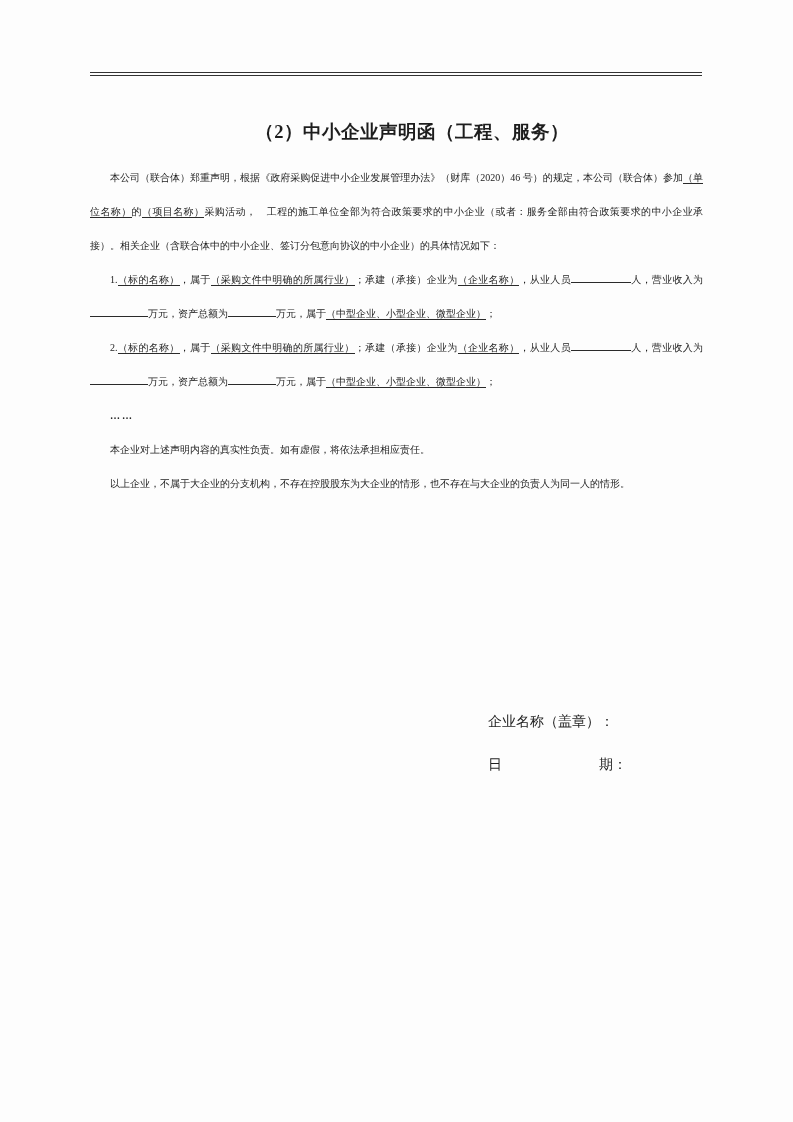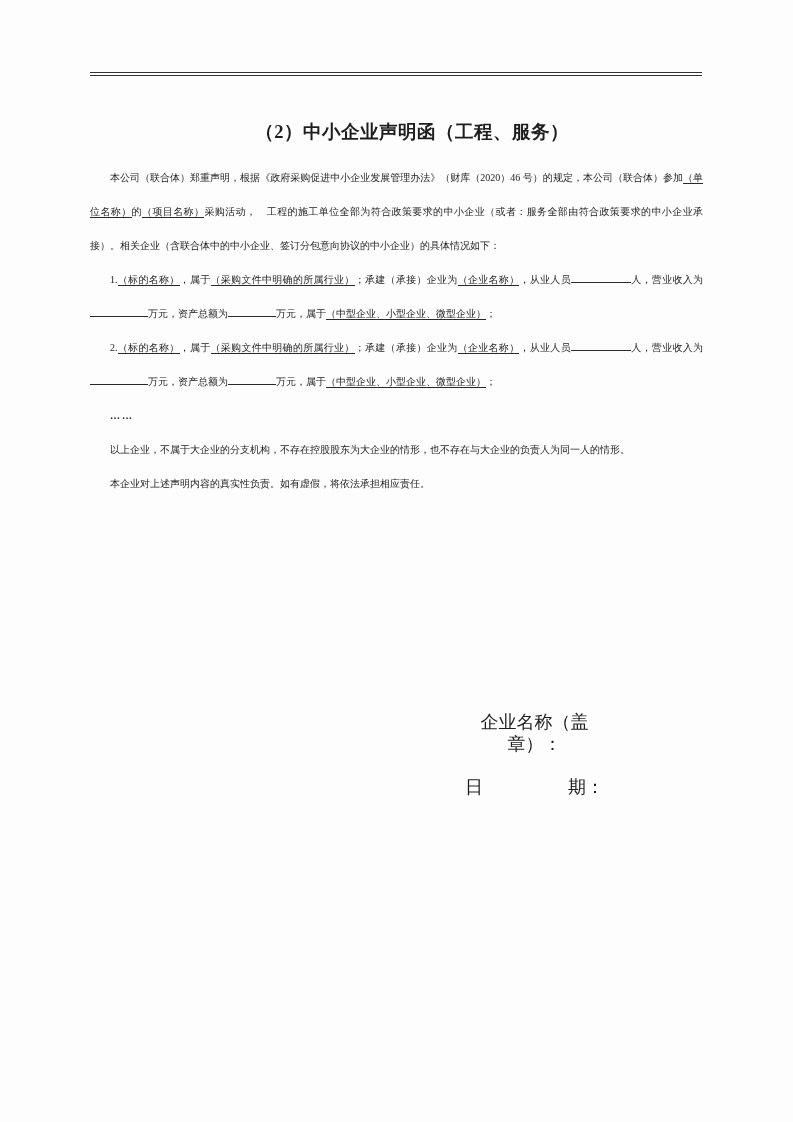--- a/index.html
+++ b/index.html
@@ -59,26 +59,25 @@
     border-bottom: 1.2px solid #2a2a2a;
   }
   .blank {
     display: inline-block;
     height: 15px;
     border-bottom: 1.2px solid #2a2a2a;
     vertical-align: baseline;
   }
   .signature {
     position: absolute;
-    left: 465px;
+    left: 488px;
     top: 711px;
     width: 139px;
-    font-size: 18px;
+    font-size: 14px;
     line-height: 22px;
-    text-align: center;
   }
   .sig-date {
     display: flex;
     justify-content: space-between;
     margin-top: 21px;
   }
   .footnote {
     position: absolute;
     left: 88px;
     top: 837px;
@@ -104,22 +103,22 @@
 
   <div class="top-rule"></div>
 
   <h1 class="title">（2）中小企业声明函（工程、服务）</h1>
 
   <div class="content">
       <p class="para"><span>本公司（联合体）郑重声明，根据《政府采购促进中小企业发展管理办法》（财库（2020）46 号）的规定，本公司（联合体）参加</span><span class="u">（单位名称）</span><span>的</span><span class="u">（项目名称）</span><span>采购活动，　工程的施工单位全部为符合政策要求的中小企业（或者：服务全部由符合政策要求的中小企业承接）。相关企业（含联合体中的中小企业、签订分包意向协议的中小企业）的具体情况如下：</span></p>
       <p class="para"><span>1.</span><span class="u">（标的名称）</span><span>，属于</span><span class="u">（采购文件中明确的所属行业）</span><span>；承建（承接）企业为</span><span class="u">（企业名称）</span><span>，从业人员</span><span class="blank" style="width: 60px;"></span><span>人，营业收入为</span><span class="blank" style="width: 58px;"></span><span>万元，资产总额为</span><span class="blank" style="width: 48px;"></span><span>万元，属于</span><span class="u">（中型企业、小型企业、微型企业）</span><span>；</span></p>
       <p class="para"><span>2.</span><span class="u">（标的名称）</span><span>，属于</span><span class="u">（采购文件中明确的所属行业）</span><span>；承建（承接）企业为</span><span class="u">（企业名称）</span><span>，从业人员</span><span class="blank" style="width: 60px;"></span><span>人，营业收入为</span><span class="blank" style="width: 58px;"></span><span>万元，资产总额为</span><span class="blank" style="width: 48px;"></span><span>万元，属于</span><span class="u">（中型企业、小型企业、微型企业）</span><span>；</span></p>
       <p class="para bold"><span>……</span></p>
+      <p class="para"><span>本企业对上述声明内容的真实性负责。如有虚假，将依法承担相应责任。</span></p>
       <p class="para"><span>以上企业，不属于大企业的分支机构，不存在控股股东为大企业的情形，也不存在与大企业的负责人为同一人的情形。</span></p>
-      <p class="para"><span>本企业对上述声明内容的真实性负责。如有虚假，将依法承担相应责任。</span></p>
     </div>
 
   <div class="signature">
     <div class="sig-line">企业名称（盖章）：</div>
     <div class="sig-date">
       <span>日</span>
       <span>期：</span>
     </div>
   </div>
 

